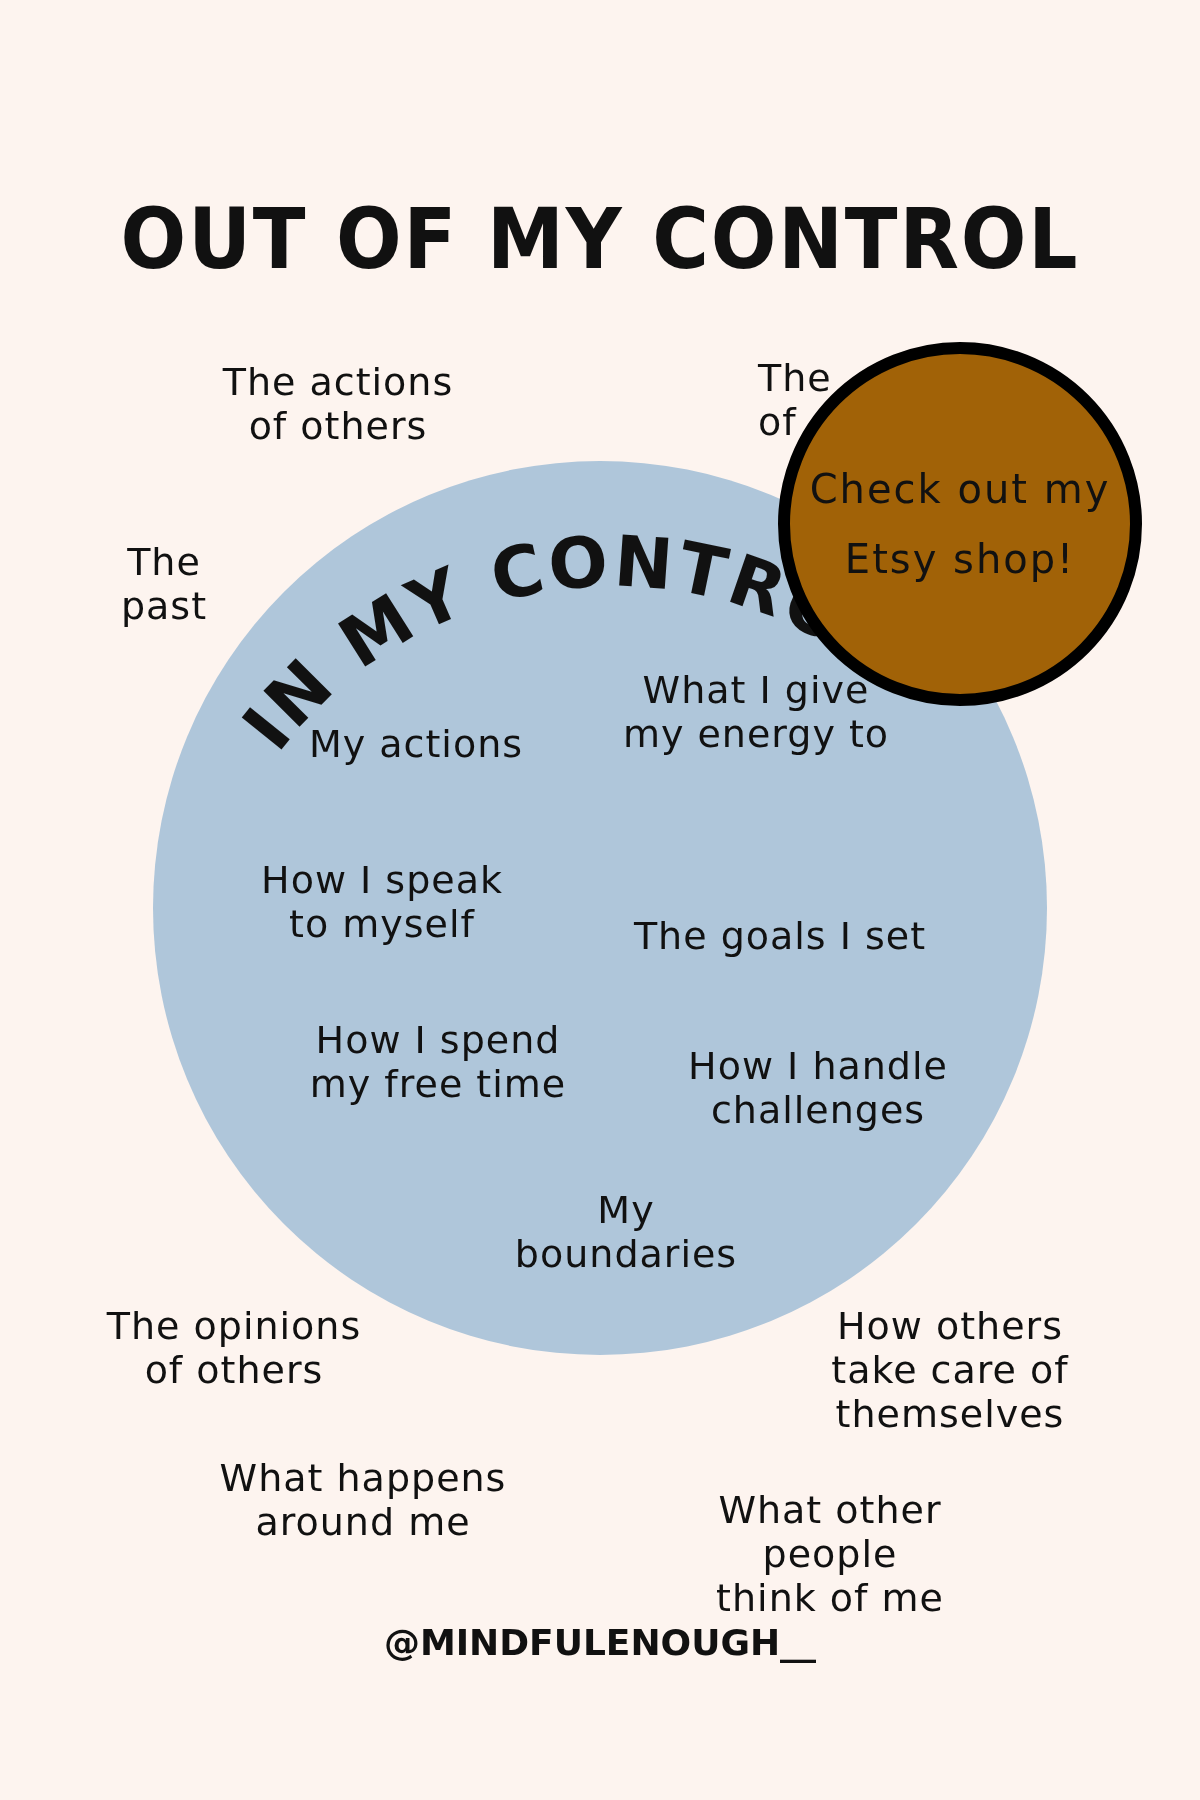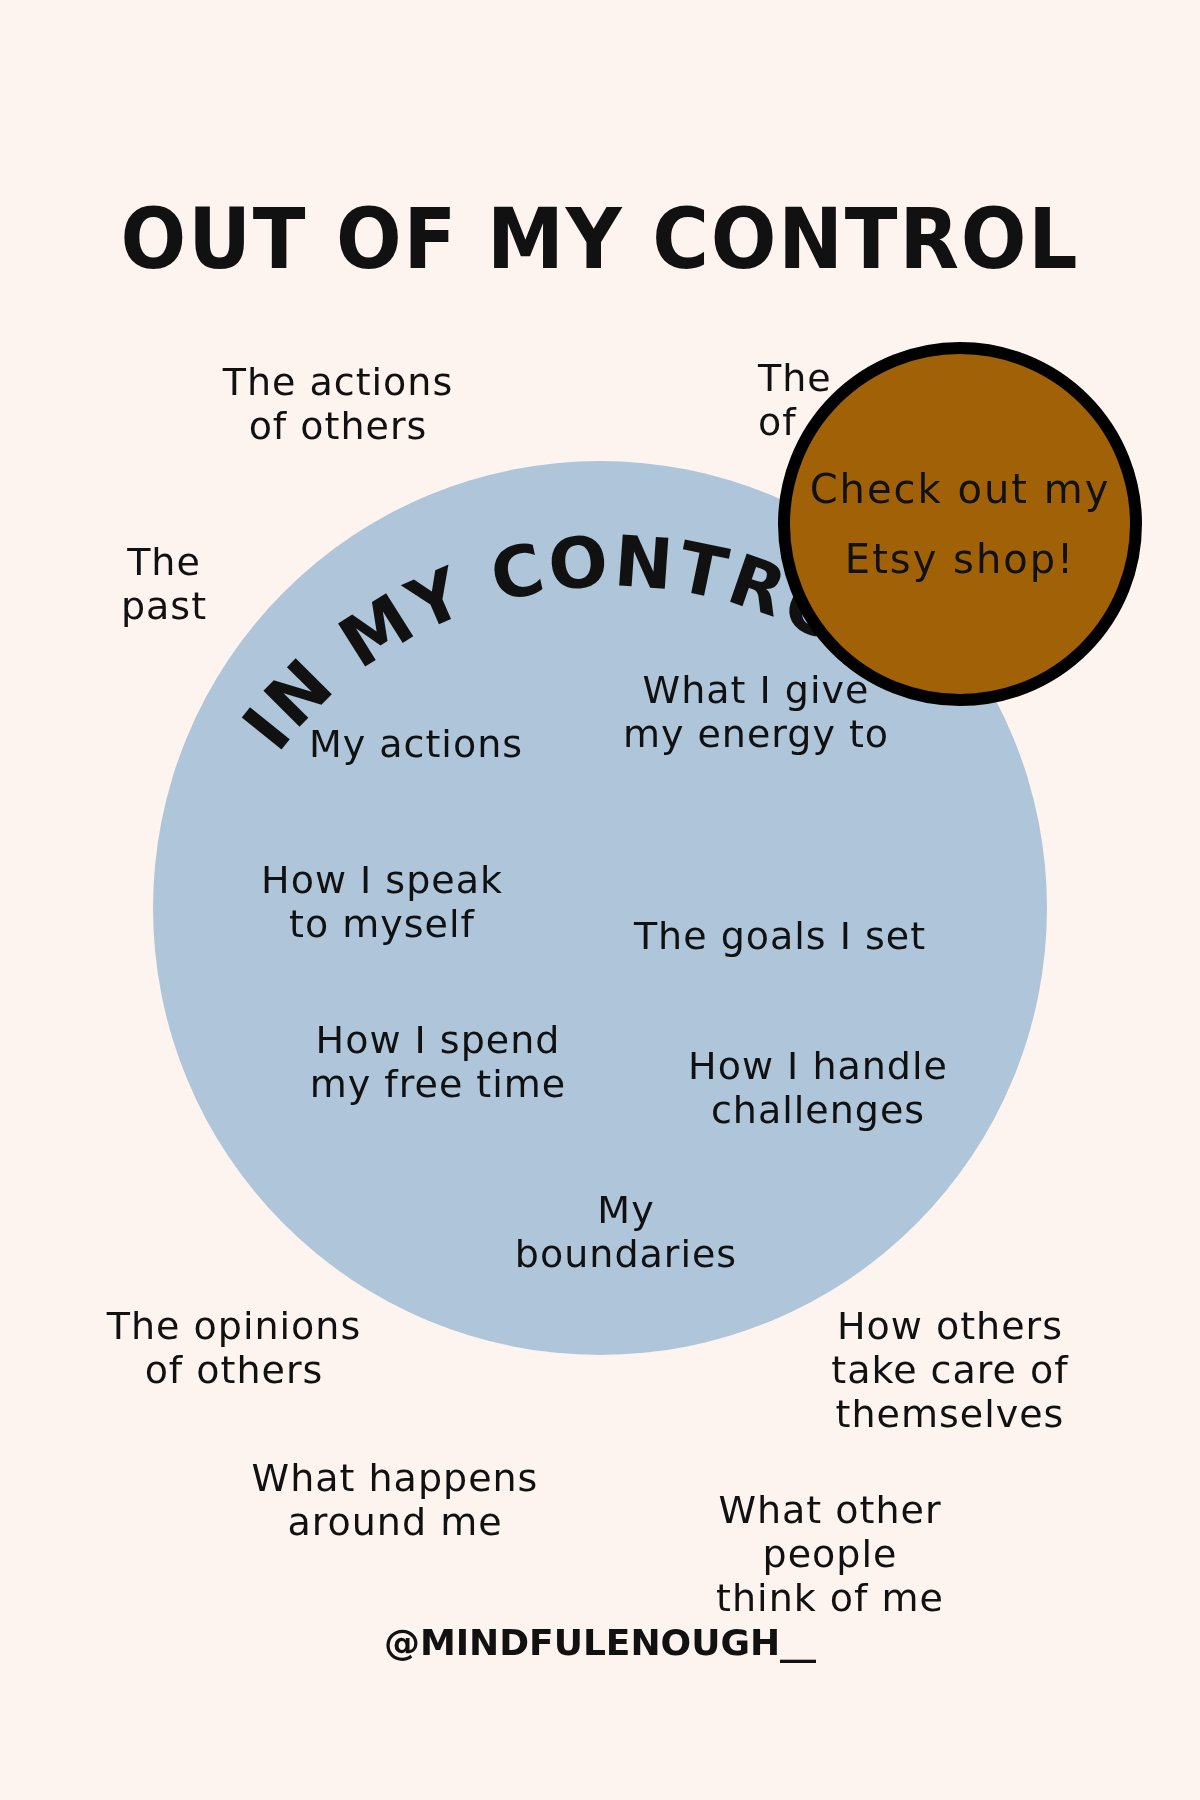--- a/index.html
+++ b/index.html
@@ -32,21 +32,21 @@
 of others</div>
 <div class="phrase" style="left:800px; top:356px; text-align:left; transform:none; left:758px;">The
 of</div>
 <div class="phrase" style="left:164px; top:540px;">The
 past</div>
 <div class="phrase" style="left:234px; top:1304px;">The opinions
 of others</div>
 <div class="phrase" style="left:950px; top:1304px;">How others
 take care of
 themselves</div>
-<div class="phrase" style="left:395px; top:1456px;">What happens
+<div class="phrase" style="left:363px; top:1456px;">What happens
 around me</div>
 <div class="phrase" style="left:830px; top:1488px;">What other people
 think of me</div>
 
 <div class="phrase" style="left:416px; top:722px;">My actions</div>
 <div class="phrase" style="left:756px; top:668px;">What I give
 my energy to</div>
 <div class="phrase" style="left:354px; top:858px;margin-left:28px;">How I speak
 to myself</div>
 <div class="phrase" style="left:780px; top:902px;margin-top:12px;">The goals I set</div>

